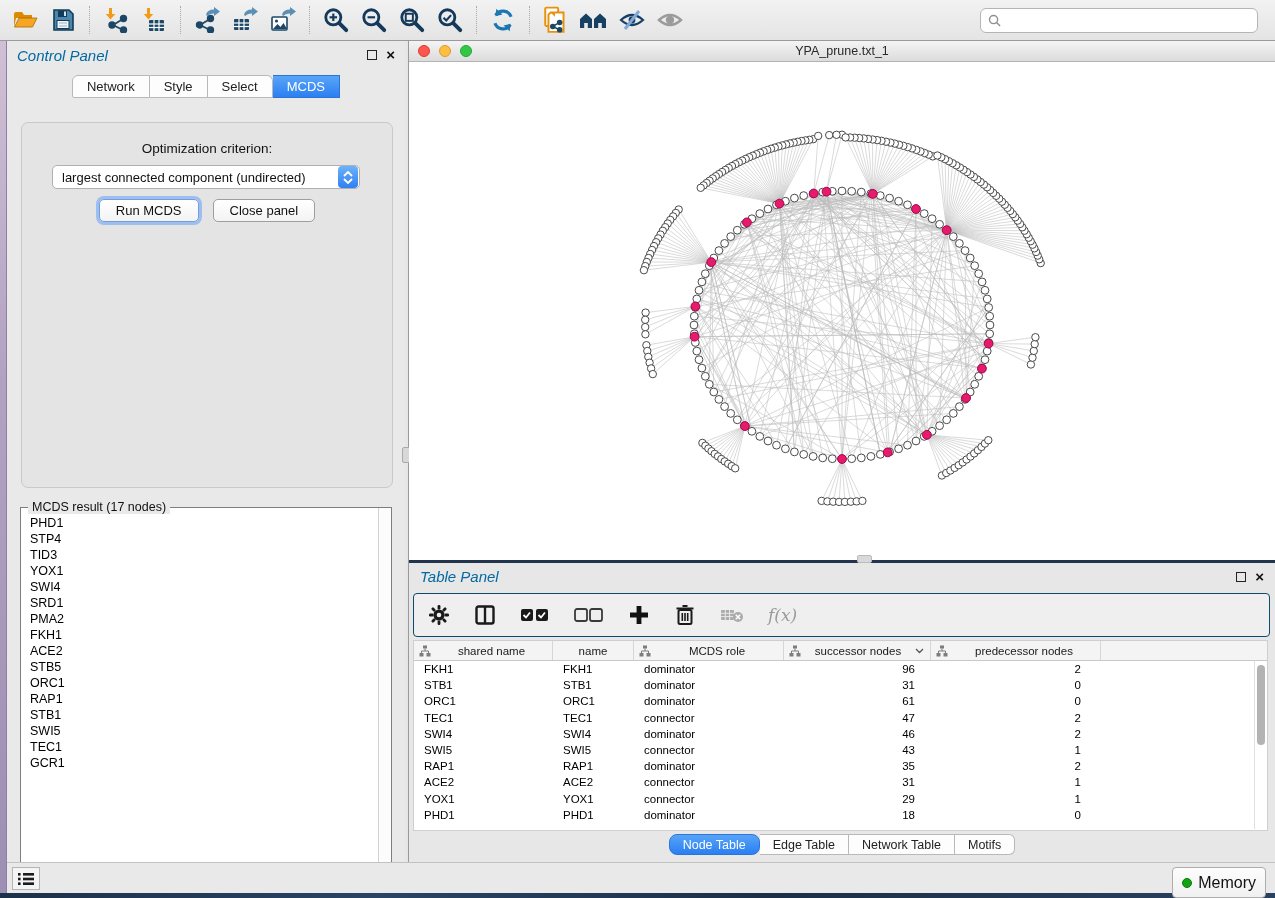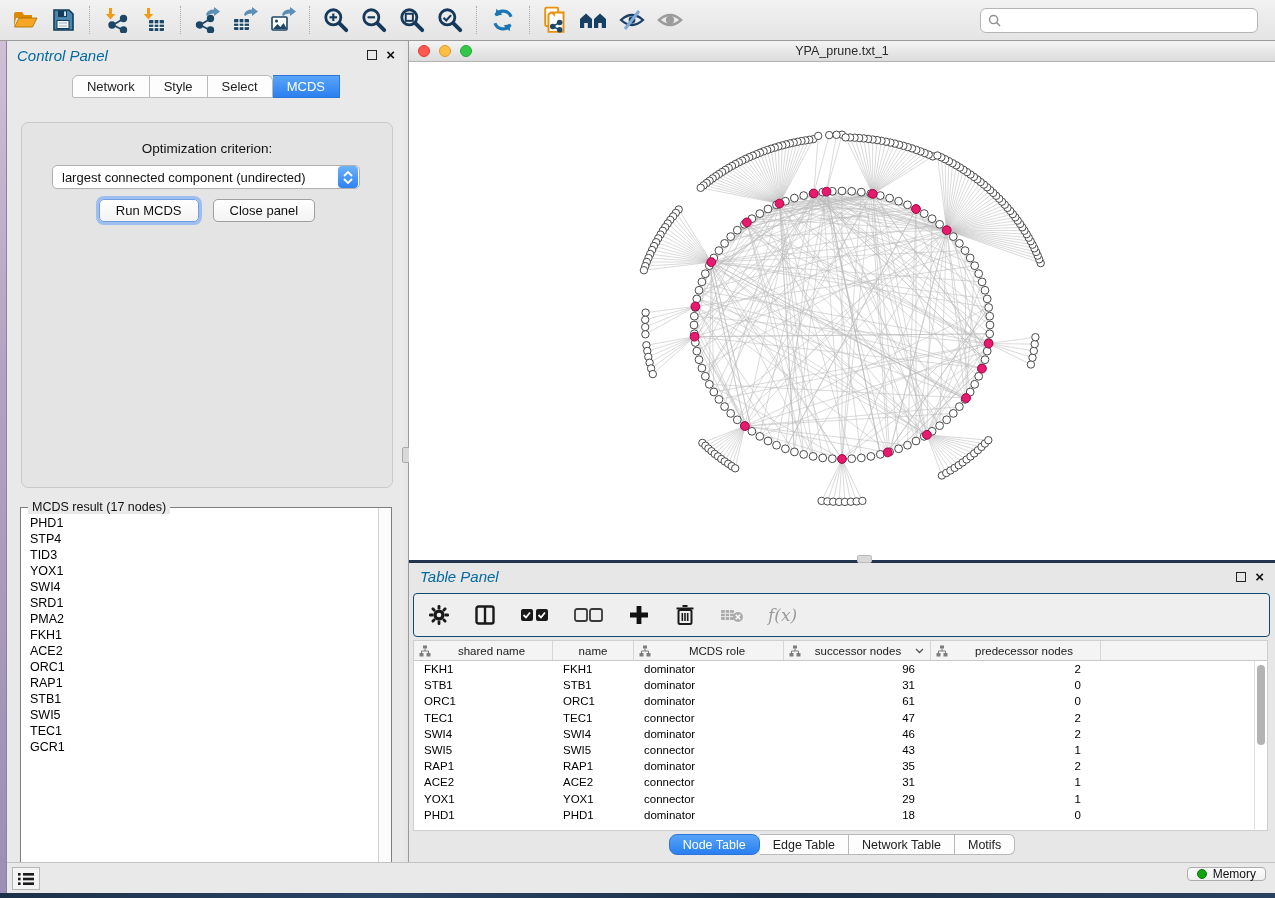--- a/index.html
+++ b/index.html
@@ -102,22 +102,22 @@
   .tp-tab { height:21px; padding:0 13px; background:#fdfdfd; border:1px solid #b9b9b9; border-left:none;
     font-size:12.5px; color:#222; display:flex; align-items:center; }
   .tp-tab:first-child { border-left:1px solid #b9b9b9; border-top-left-radius:6px; border-bottom-left-radius:6px; }
   .tp-tab:last-child { border-top-right-radius:6px; border-bottom-right-radius:6px; }
   .tp-tab.active { background:linear-gradient(180deg,#57a4f8,#2a7ff1); color:#fff; border-color:#2b74d8; border-radius:8px; }
 
   
   .statusbar { position:absolute; left:7px; top:862px; width:1268px; height:31px; background:#e9e9e9; border-top:1px solid #c2c2c2; }
   .list-btn { position:absolute; left:5px; top:4px; width:28px; height:23px; background:#f4f4f4; border:1px solid #b5b5b5;
     display:flex; align-items:center; justify-content:center; }
-  .mem-btn { position:absolute; right:9px; top:4px; height:14px; padding:0 9px; background:linear-gradient(180deg,#fdfdfd,#f0f0f0);
-    border:1px solid #adadad; border-radius:4px; display:flex; align-items:center; gap:6px; font-size:12px; color:#111; }
+  .mem-btn { position:absolute; right:9px; top:4px; height:31px; padding:0 9px; background:linear-gradient(180deg,#fdfdfd,#f0f0f0);
+    border:1px solid #adadad; border-radius:4px; display:flex; align-items:center; gap:6px; font-size:16px; color:#111; }
   .mem-dot { width:10px; height:10px; border-radius:50%; background:#12a312; border:1px solid #0b7d0b; }
 </style>
 </head>
 <body>
 
 <div class="screen">
 
   <div class="toolbar">
     <div class="tbtn">
       <svg width="28" height="26" viewBox="0 0 26 26">
@@ -317,20 +317,21 @@
       <div class="mcds-list">
           <div class="mcds-item">PHD1</div>
           <div class="mcds-item">STP4</div>
           <div class="mcds-item">TID3</div>
           <div class="mcds-item">YOX1</div>
           <div class="mcds-item">SWI4</div>
           <div class="mcds-item">SRD1</div>
           <div class="mcds-item">PMA2</div>
           <div class="mcds-item">FKH1</div>
           <div class="mcds-item">ACE2</div>
+          <div class="mcds-item">STB5</div>
           <div class="mcds-item">ORC1</div>
           <div class="mcds-item">RAP1</div>
           <div class="mcds-item">STB1</div>
           <div class="mcds-item">SWI5</div>
           <div class="mcds-item">TEC1</div>
           <div class="mcds-item">GCR1</div>
         </div>
       <div class="mcds-scroll"></div>
     </div>
   </div>

